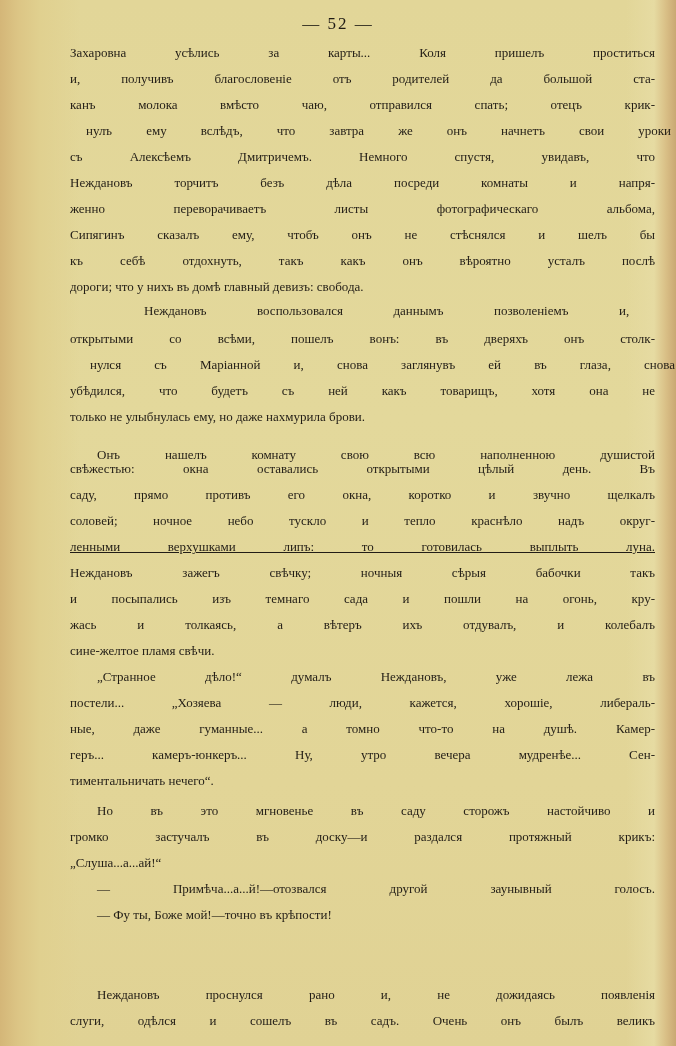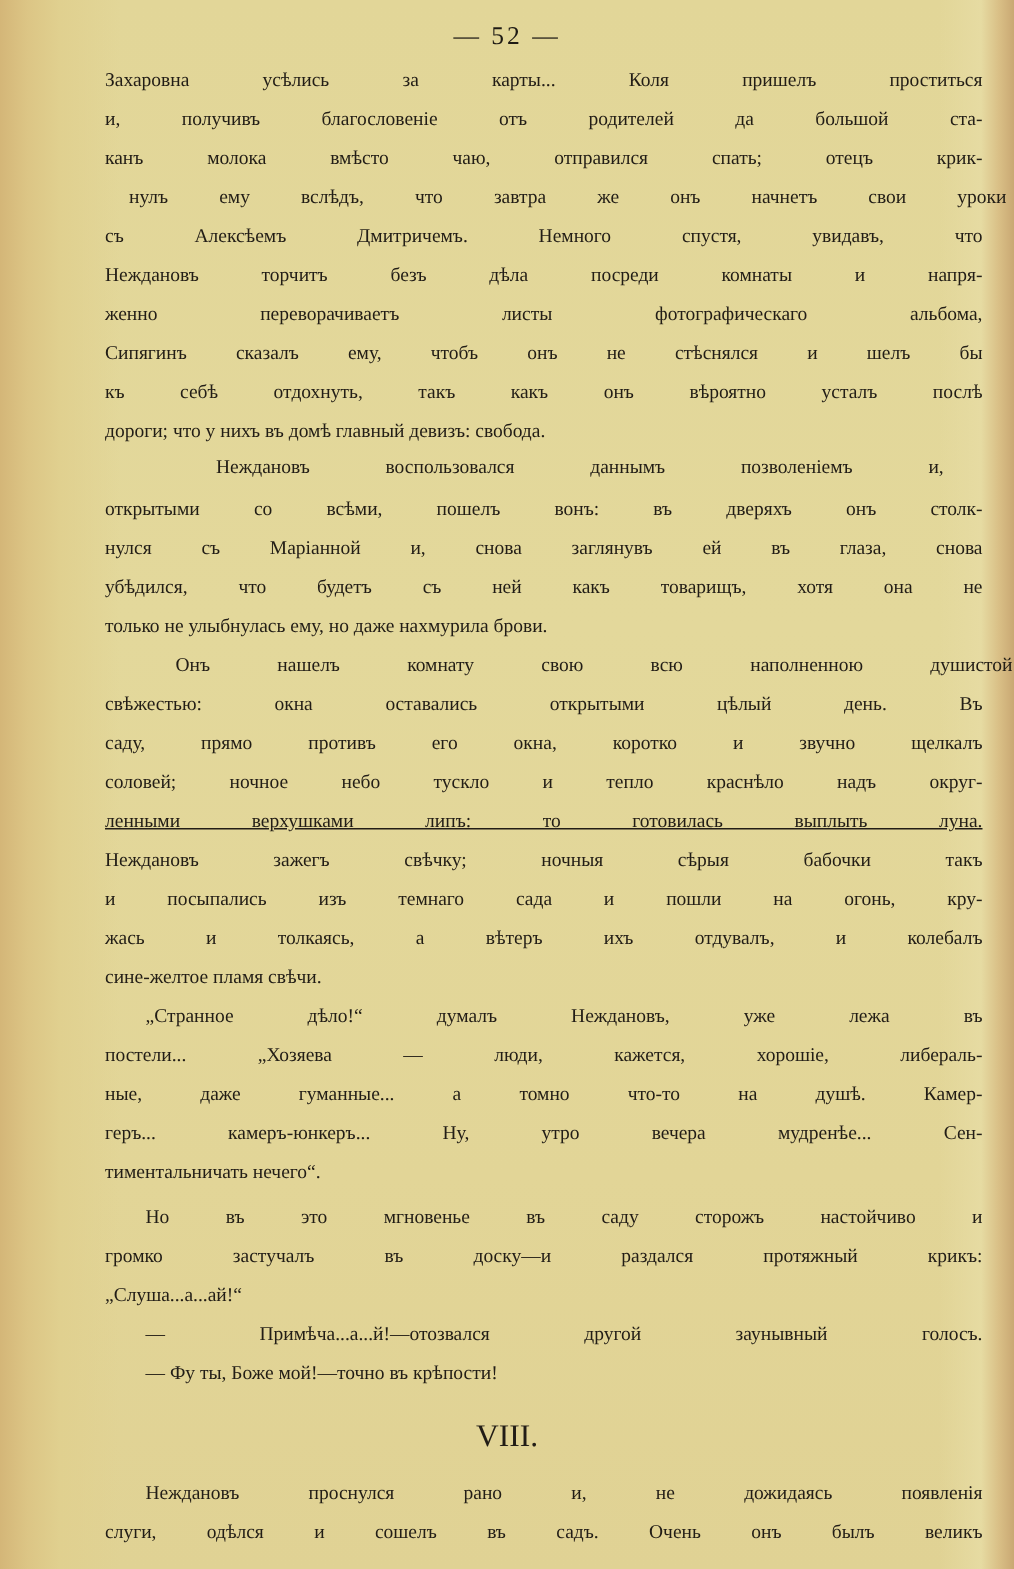--- a/index.html
+++ b/index.html
@@ -49,41 +49,40 @@
       <div class="line" style="top: 92px;">канъ молока вмѣсто чаю, отправился спать; отецъ крик-</div>
       <div class="line" style="top: 118px; margin-left: 16px;">нулъ ему вслѣдъ, что завтра же онъ начнетъ свои уроки</div>
       <div class="line" style="top: 144px;">съ Алексѣемъ Дмитричемъ. Немного спустя, увидавъ, что</div>
       <div class="line" style="top: 170px;">Неждановъ торчитъ безъ дѣла посреди комнаты и напря-</div>
       <div class="line" style="top: 196px;">женно переворачиваетъ листы фотографическаго альбома,</div>
       <div class="line" style="top: 222px;">Сипягинъ сказалъ ему, чтобъ онъ не стѣснялся и шелъ бы</div>
       <div class="line" style="top: 248px;">къ себѣ отдохнуть, такъ какъ онъ вѣроятно усталъ послѣ</div>
       <div class="line last" style="top: 274px;">дороги; что у нихъ въ домѣ главный девизъ: свобода.</div>
       <div class="line indent" style="top: 298px; margin-left: 47px;">Неждановъ воспользовался даннымъ позволеніемъ и, рас-</div>
       <div class="line" style="top: 326px;">открытыми со всѣми, пошелъ вонъ: въ дверяхъ онъ столк-</div>
-      <div class="line" style="top: 352px;">нулся съ Маріанной и, снова заглянувъ ей въ глаза, снова</div>
+      <div class="line" style="top: 352px; margin-left: 20px;">нулся съ Маріанной и, снова заглянувъ ей въ глаза, снова</div>
       <div class="line" style="top: 378px;">убѣдился, что будетъ съ ней какъ товарищъ, хотя она не</div>
       <div class="line last" style="top: 404px;">только не улыбнулась ему, но даже нахмурила брови.</div>
-      <div class="line indent" style="top: 430px; margin-left: 20px;">Онъ нашелъ комнату свою всю наполненною душистой</div>
+      <div class="line indent" style="top: 442px;">Онъ нашелъ комнату свою всю наполненною душистой</div>
       <div class="line" style="top: 456px;">свѣжестью: окна оставались открытыми цѣлый день. Въ</div>
       <div class="line" style="top: 482px;">саду, прямо противъ его окна, коротко и звучно щелкалъ</div>
       <div class="line" style="top: 508px;">соловей; ночное небо тускло и тепло краснѣло надъ округ-</div>
       <div class="line" style="top: 534px; text-decoration: underline;">ленными верхушками липъ: то готовилась выплыть луна.</div>
       <div class="line" style="top: 560px;">Неждановъ зажегъ свѣчку; ночныя сѣрыя бабочки такъ</div>
       <div class="line" style="top: 586px;">и посыпались изъ темнаго сада и пошли на огонь, кру-</div>
       <div class="line" style="top: 612px;">жась и толкаясь, а вѣтеръ ихъ отдувалъ, и колебалъ</div>
       <div class="line last" style="top: 638px;">сине-желтое пламя свѣчи.</div>
       <div class="line indent" style="top: 664px;">„Странное дѣло!“ думалъ Неждановъ, уже лежа въ</div>
       <div class="line" style="top: 690px;">постели... „Хозяева — люди, кажется, хорошіе, либераль-</div>
       <div class="line" style="top: 716px;">ные, даже гуманные... а томно что-то на душѣ. Камер-</div>
       <div class="line" style="top: 742px;">геръ... камеръ-юнкеръ... Ну, утро вечера мудренѣе... Сен-</div>
       <div class="line last" style="top: 768px;">тиментальничать нечего“.</div>
       <div class="line indent" style="top: 798px;">Но въ это мгновенье въ саду сторожъ настойчиво и</div>
       <div class="line" style="top: 824px;">громко застучалъ въ доску—и раздался протяжный крикъ:</div>
       <div class="line last" style="top: 850px;">„Слуша...а...ай!“</div>
       <div class="line indent" style="top: 876px;">— Примѣча...а...й!—отозвался другой заунывный голосъ.</div>
       <div class="line indent last" style="top: 902px;">— Фу ты, Боже мой!—точно въ крѣпости!</div>
     </div>
-  <div class="chapter" id="chapter-heading" style="top: 945px;">VIII.</div>
   <div id="chapter-lines">
       <div class="line indent" style="top: 982px;">Неждановъ проснулся рано и, не дожидаясь появленія</div>
       <div class="line" style="top: 1008px;">слуги, одѣлся и сошелъ въ садъ. Очень онъ былъ великъ</div>
     </div>
 </div>
 
 </body></html>

